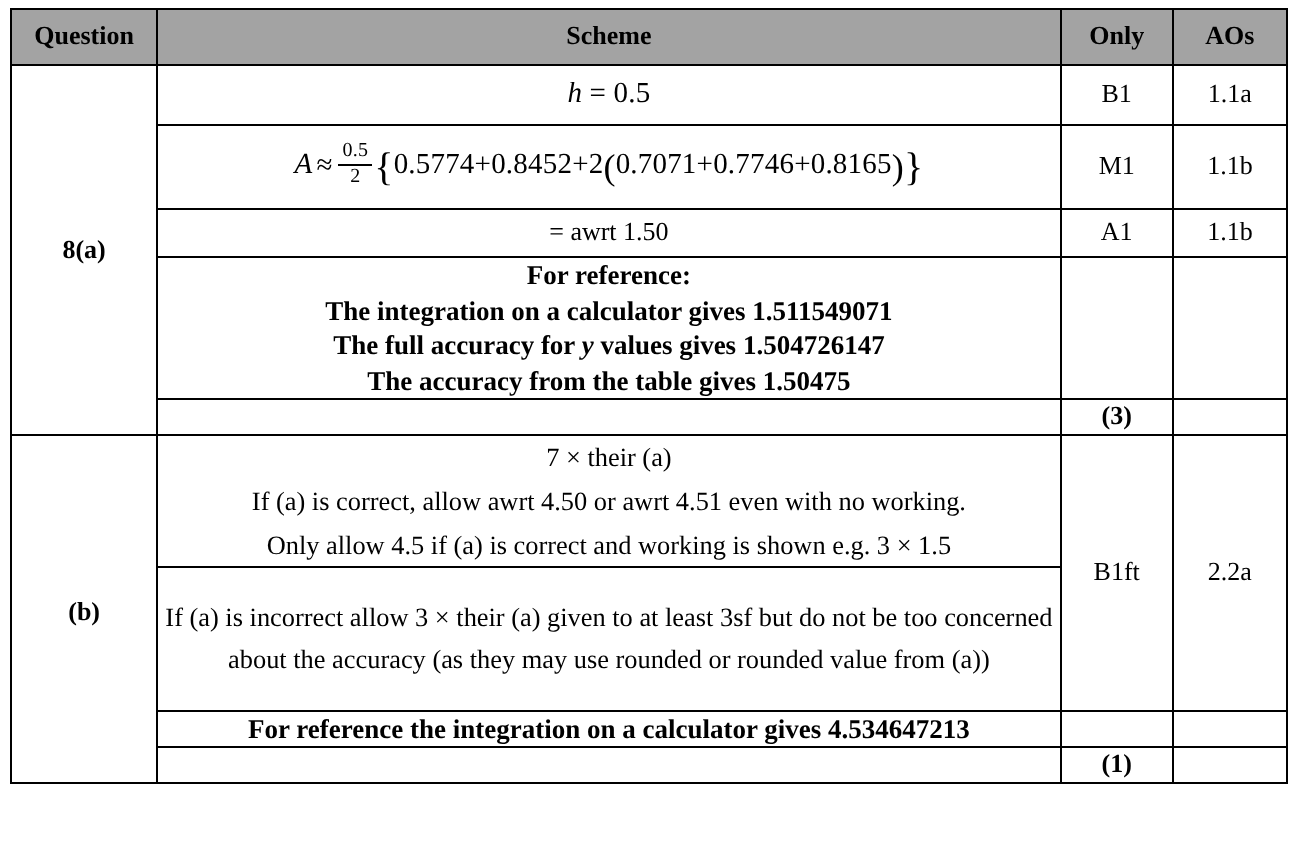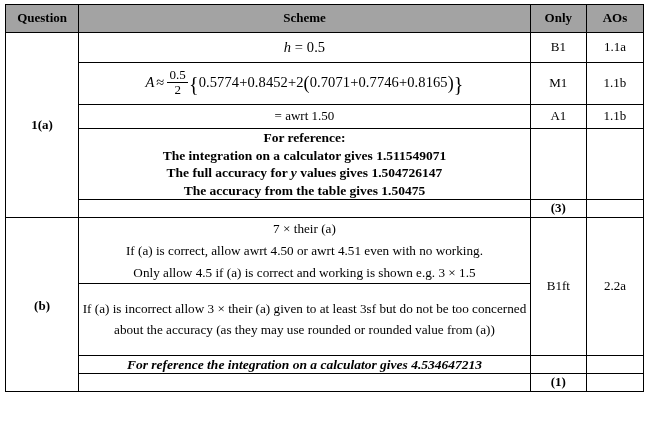--- a/index.html
+++ b/index.html
@@ -71,21 +71,21 @@
     font-weight: bold;
     font-size: 13.5px;
   }
   .row-h      { height: 30px; }
   .row-formula{ height: 42px; }
   .row-awrt   { height: 24px; }
   .row-ref    { height: 64px; }
   .row-three  { height: 17px; }
   .row-b1     { height: 62px; }
   .row-b2     { height: 72px; font-family: Liberation Serif, serif; }
-  .row-bref   { height: 14px; font-style: italic; }
+  .row-bref   { height: 14px; }
   .row-one    { height: 18px; }
 
   .ital { font-style: italic; }
 
   .refblock {
     font-weight: bold;
     text-align: center;
     font-size: 13.5px;
     line-height: 1.30;
   }
@@ -105,21 +105,21 @@
   .formula {
     display: inline-block;
     white-space: nowrap;
     font-size: 14.5px;
     letter-spacing: 0.1px;
   }
   .frac {
     display: inline-block;
     vertical-align: middle;
     text-align: center;
-    font-size: 13px;
+    font-size: 10px;
     margin: 0 1px;
     position: relative;
     top: -1px;
   }
   .frac .num {
     display: block;
     padding: 0 2px;
     line-height: 1.05;
   }
   .frac .den {
@@ -157,21 +157,21 @@
       <tr>
         <th>Question</th>
         <th>Scheme</th>
         <th>Only</th>
         <th>AOs</th>
       </tr>
     </thead>
     <tbody>
 
       <tr class="row-h">
-        <td class="q-cell" rowspan="5">1(a)</td>
+        <td class="q-cell" rowspan="5">8(a)</td>
         <td class="scheme-cell">
           <span class="formula"><span class="ital">h</span> = 0.5</span>
         </td>
         <td class="marks-cell">B1</td>
         <td class="aos-cell">1.1a</td>
       </tr>
 
       <tr class="row-formula">
         <td class="scheme-cell">
           <span class="formula"><span class="ital">A</span><span class="approx">≈</span><span class="frac"><span class="num">0.5</span><span class="den">2</span></span><span class="bigbrace">{</span><span>0.5774</span><span>+</span><span>0.8452</span><span>+</span><span>2</span><span class="bigparen">(</span><span>0.7071</span><span>+</span><span>0.7746</span><span>+</span><span>0.8165</span><span class="bigparen">)</span><span class="bigbrace">}</span></span>

